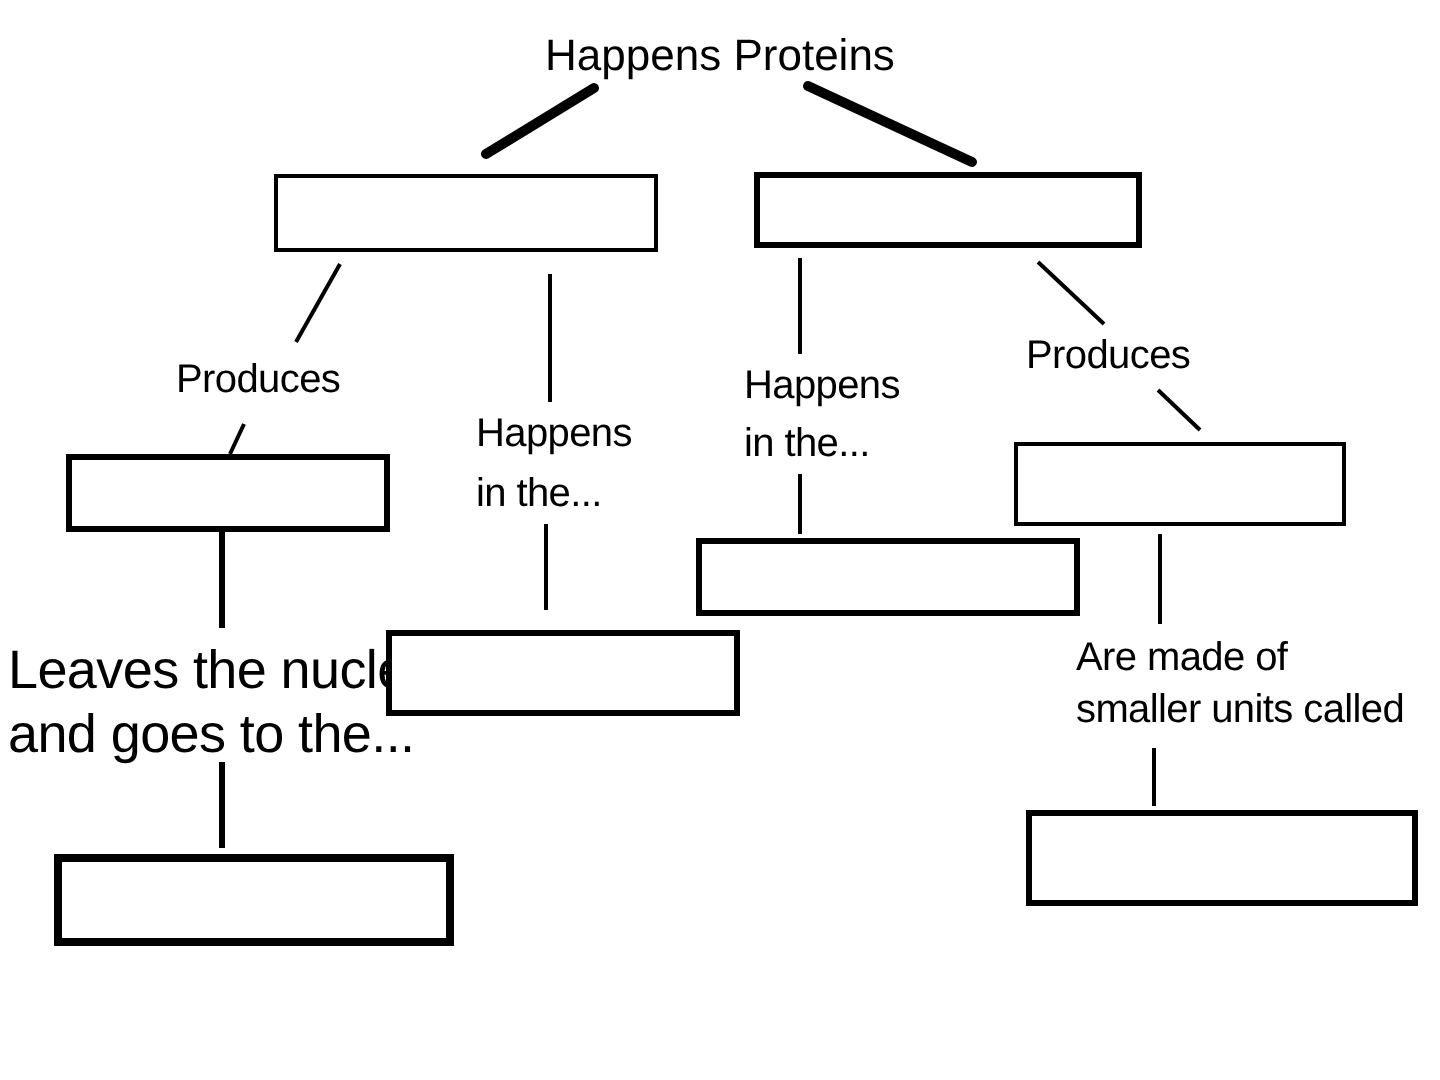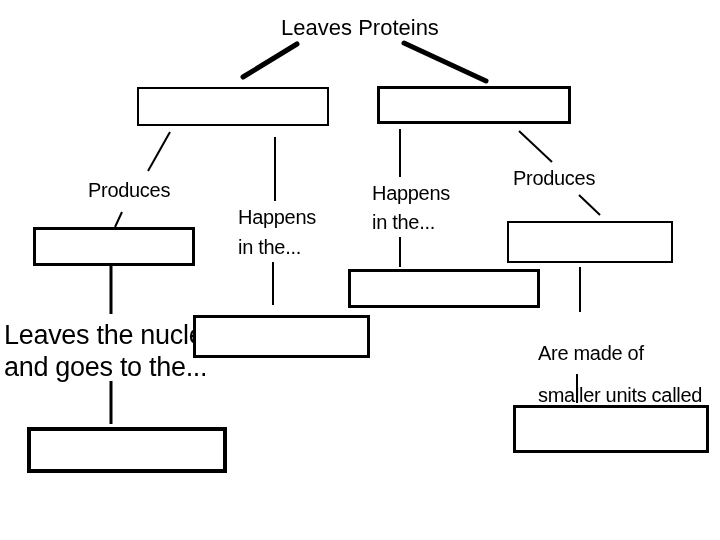--- a/index.html
+++ b/index.html
@@ -56,21 +56,21 @@
   #box-center-happens  { left:348px; top:269px; width:192px; height:39px; border-width:3px; }
   #box-right-produces  { left:507px; top:221px; width:166px; height:42px; border-width:2px; }
   #box-bottom-left     { left:27px;  top:427px; width:200px; height:46px; border-width:4px; }
   #box-bottom-right    { left:513px; top:405px; width:196px; height:48px; border-width:3px; }
   
   #lbl-left-produces  { left:88px;  top:176px; }
   #lbl-left-happens   { left:238px; top:202px; line-height:30px; }
   #lbl-right-happens  { left:372px; top:179px; }
   #lbl-right-produces { left:513px; top:164px; }
   #lbl-left-leaves    { left:4px;   top:319px; font-size:27px; line-height:32px; }
-  #lbl-right-made-of  { left:538px; top:332px; line-height:42px; }
+  #lbl-right-made-of  { left:538px; top:316px; line-height:26px; }
 </style>
 </head>
 <body>
 
 <div class="stage">
 
   <svg class="connectors" viewBox="0 0 720 540" xmlns="http://www.w3.org/2000/svg">
 
     <line x1="297" y1="44" x2="243" y2="77" stroke="#000000" stroke-width="5" stroke-linecap="round"></line>
     <line x1="404" y1="43" x2="486" y2="81" stroke="#000000" stroke-width="5" stroke-linecap="round"></line>
@@ -83,21 +83,21 @@
     <line x1="273" y1="262" x2="273" y2="305" stroke="#000000" stroke-width="2"></line>
 
     <line x1="400" y1="129" x2="400" y2="177" stroke="#000000" stroke-width="2"></line>
     <line x1="400" y1="237" x2="400" y2="267" stroke="#000000" stroke-width="2"></line>
     <line x1="519" y1="131" x2="552" y2="162" stroke="#000000" stroke-width="2"></line>
     <line x1="579" y1="195" x2="600" y2="215" stroke="#000000" stroke-width="2"></line>
     <line x1="580" y1="267" x2="580" y2="312" stroke="#000000" stroke-width="2"></line>
     <line x1="577" y1="374" x2="577" y2="403" stroke="#000000" stroke-width="2"></line>
   </svg>
 
-  <div class="title">Leaves Proteins</div>
+  <div class="title">Happens Proteins</div>
 
   <div class="label" id="lbl-left-produces">Produces</div>
   <div class="label" id="lbl-left-happens">Happens
 in the...</div>
   <div class="label" id="lbl-right-happens">Happens
 in the...</div>
   <div class="label" id="lbl-right-produces">Produces</div>
   <div class="label" id="lbl-left-leaves">Leaves the nucleus
 and goes to the...</div>
   <div class="label" id="lbl-right-made-of">Are made of

